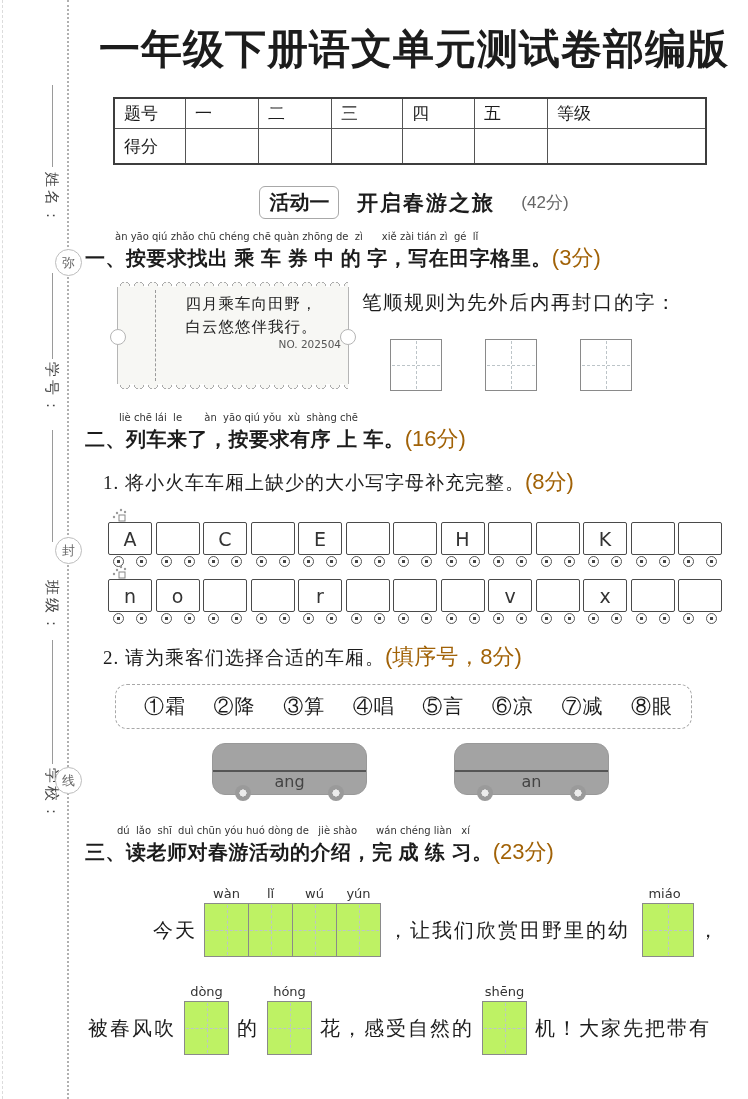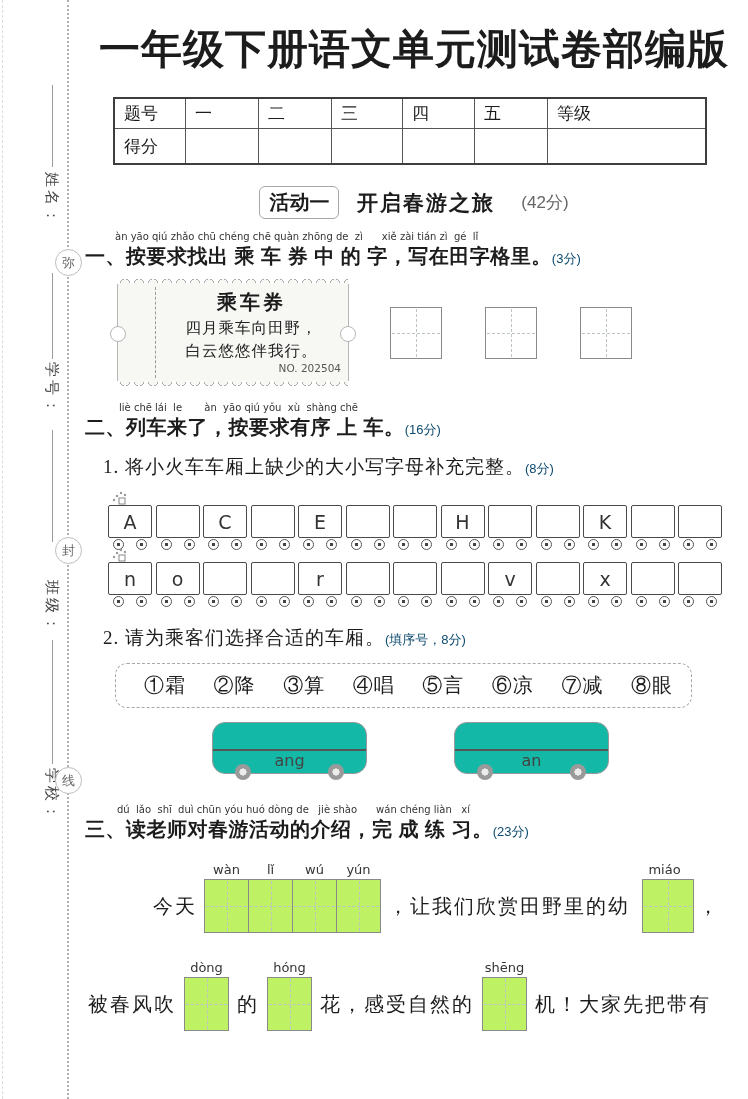--- a/index.html
+++ b/index.html
@@ -29,21 +29,21 @@
 
   .banner { margin-top:21px; text-align:center; font-family:"Liberation Sans", sans-serif; }
   .badge { display:inline-block; border:1.5px solid #a8a8a8; border-radius:6px; padding:2px 9px;
            font-size:20px; font-weight:bold; vertical-align:middle; }
   .banner-title { font-size:21px; font-weight:bold; margin-left:13px; letter-spacing:2px; vertical-align:middle; }
   .banner-score { font-size:17px; color:#666; margin-left:22px; vertical-align:middle; }
 
   .pinyin-line { font-family:"DejaVu Sans", sans-serif; font-size:10px; color:#333; white-space:pre; }
   .q-text { font-family:"Liberation Sans", sans-serif; font-size:20px; font-weight:bold;
             margin-top:1px; letter-spacing:0.5px; white-space:pre; }
-  .score { font-family:"Liberation Sans", sans-serif; font-size:13px; font-weight:normal; color:#0c4a6e; letter-spacing:0; }
+  .score { font-family:"Liberation Sans", sans-serif; font-size:22px; font-weight:normal; color:#a16207; letter-spacing:0; }
   .mt12 { margin:12px 0 0 30px; }  .mt22 { margin:21px 0 0 34px; }  .mt30 { margin:30px 0 0 32px; }
 
   
   .q1-body { display:flex; margin-top:14px; }
   .ticket { position:relative; margin-left:32px; width:230px; height:97px; flex-shrink:0;
             background:#f7f7f4; border-left:1px solid #b5b5b5; border-right:1px solid #b5b5b5; }
   .ticket::before, .ticket::after { content:''; position:absolute; left:0; right:0; height:7px;
             background-repeat:repeat-x; background-size:14px 7px; }
   .ticket::before { top:-7px;
             background-image:radial-gradient(circle at 7px 7px, #f7f7f4 0 4.6px, #ababab 4.6px 5.4px, transparent 5.5px); }
@@ -79,21 +79,21 @@
          background:radial-gradient(circle, #444 0 1.6px, #fff 1.7px); }
   .car::before { left:4px; }  .car::after { right:4px; }
   .steam { position:absolute; left:3px; top:-14px; }
 
   .options { margin:30px 0 0 30px; width:577px; box-sizing:border-box; border:1.5px dashed #a8a8a8;
              border-radius:12px; padding:8px 18px; display:flex; justify-content:space-between;
              font-size:20px; letter-spacing:1px; }
 
   
   .buses { display:flex; margin-top:14px; }
-  .bus { position:relative; width:153px; height:50px; border:1px solid #999; border-radius:13px; background:#14b8a6; }
+  .bus { position:relative; width:153px; height:50px; border:1px solid #999; border-radius:13px; background:#a3a3a3; }
   .bus.b1 { margin-left:127px; }  .bus.b2 { margin-left:87px; }
   .bus-divider { position:absolute; top:26px; left:0; right:0; height:1.5px; background:#555; }
   .bus-label { position:absolute; top:28px; width:100%; text-align:center;
                font-family:"DejaVu Sans", sans-serif; font-size:16px; color:#444; }
   .bus-wheel { position:absolute; bottom:-7px; width:16px; height:16px; border-radius:50%;
                background:radial-gradient(circle, #ececec 0 3.5px, #9a9a9a 3.6px); }
   .bus-wheel.wl { left:22px; }  .bus-wheel.wr { right:22px; }
 
   
   .fill-row { display:flex; align-items:center; font-size:20px; letter-spacing:2px; white-space:pre; }
@@ -165,27 +165,27 @@
 
     <div class="pinyin-line mt12">àn yāo qiú zhǎo chū chéng chē quàn zhōng de  zì      xiě zài tián zì  gé  lǐ</div>
     <div class="q-text"><span>一、按要求找出 乘 车 券 中 的 字，写在田字格里。</span><span class="score">(3分)</span></div>
 
     <div class="q1-body">
       <div class="ticket">
         <span class="notch l"></span>
         <span class="notch r"></span>
         <span class="stub"></span>
         <div class="ticket-inner">
-          <div class="ticket-title">乘车券</div>
           <div class="ticket-line">四月乘车向田野，</div>
           <div class="ticket-line">白云悠悠伴我行。</div>
           <div class="ticket-no">NO. 202504</div>
         </div>
       </div>
       <div class="q1-right">
+        <div class="stroke-prompt">笔顺规则为先外后内再封口的字：</div>
         <div class="tzg-row">
           <div class="tzg"></div>
           <div class="tzg"></div>
           <div class="tzg"></div>
         </div>
       </div>
     </div>
 
     <div class="pinyin-line mt22">liè chē lái  le       àn  yāo qiú yǒu  xù  shàng chē</div>
     <div class="q-text"><span>二、列车来了，按要求有序 上 车。</span><span class="score">(16分)</span></div>

